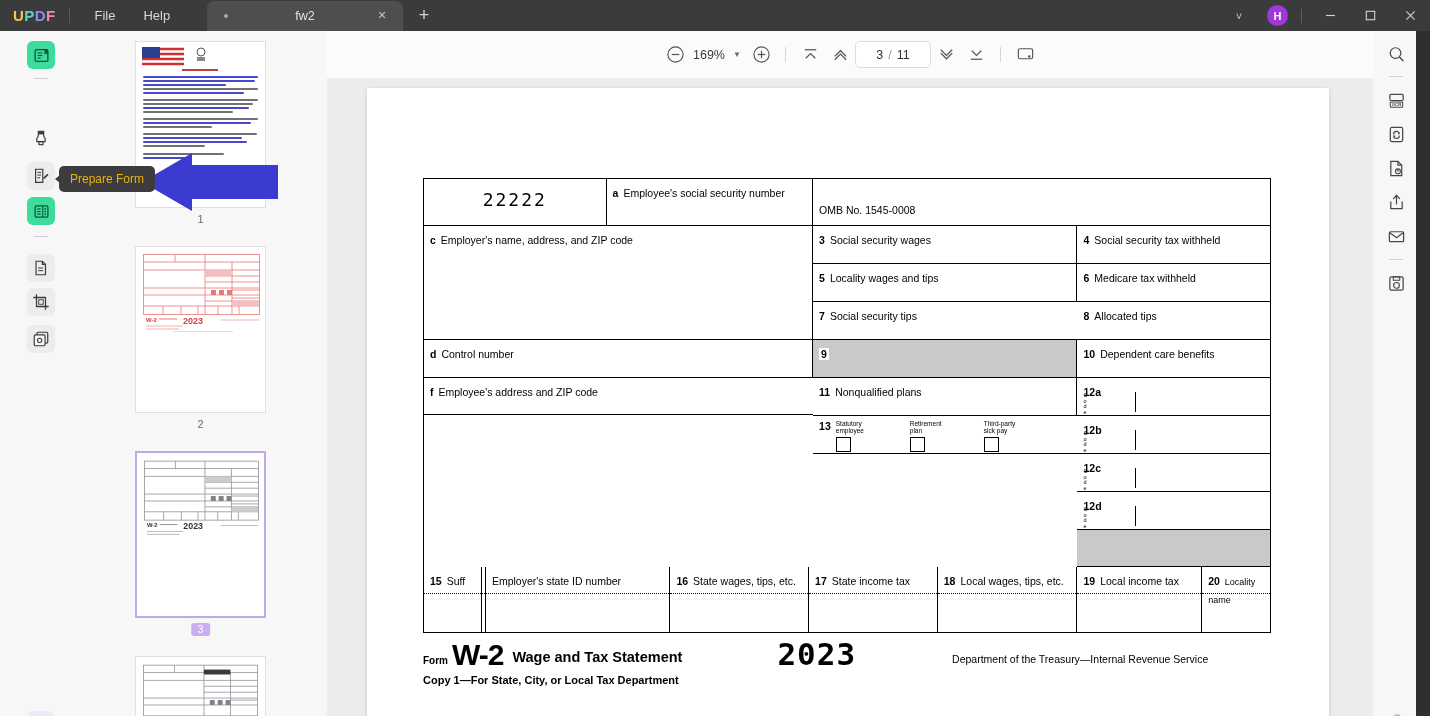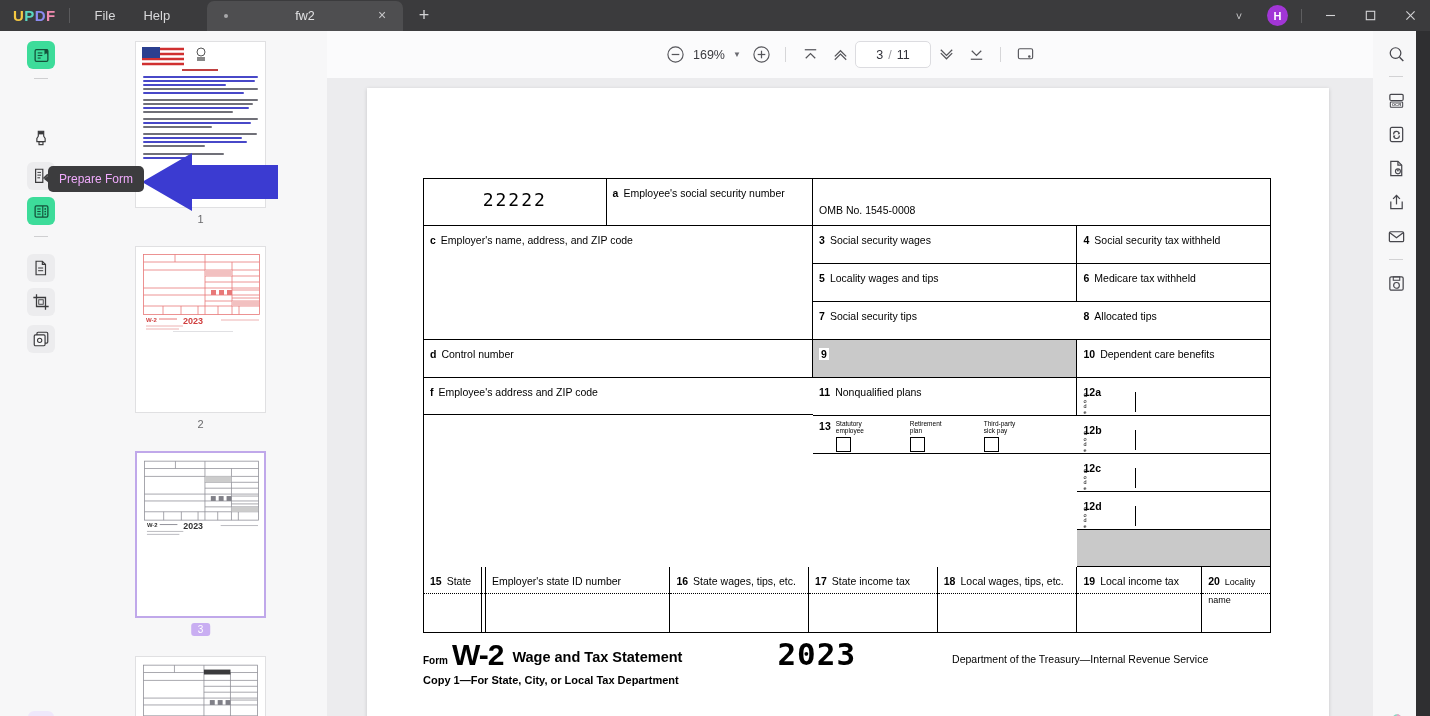--- a/index.html
+++ b/index.html
@@ -69,22 +69,22 @@
     position: absolute; left: 34px; width: 14px; height: 1px; background: #cfcfd1;
   }
   .layers-btn {
     position: absolute; left: 28px; top: 680px; width: 26px; height: 26px;
     border-radius: 6px; background: #efe8fb;
     display: flex; align-items: center; justify-content: center;
   }
 
   
   .tooltip {
-    position: absolute; left: 48px; top: 166px; height: 26px;
-    background: #3c3c3e; color: #f0abfc; font-size: 12px; border-radius: 5px;
+    position: absolute; left: 59px; top: 166px; height: 26px;
+    background: #3c3c3e; color: #eab308; font-size: 12px; border-radius: 5px;
     display: flex; align-items: center; padding: 0 11px; white-space: nowrap;
     z-index: 40;
   }
   .tooltip::before {
     content: ''; position: absolute; left: -4px; top: 9px;
     border-top: 4px solid transparent; border-bottom: 4px solid transparent;
     border-right: 5px solid #3c3c3e;
   }
 
   
@@ -676,21 +676,21 @@
                 <span class="bnum">12d</span>
                 <span class="codecol">C<br>o<br>d<br>e</span>
                 <span class="codetick"></span>
               </div>
               <div class="cell shade" style="height:37px;border-right:none;"></div>
             </div>
           </div>
 
           <div class="row">
             <div class="cell bx" style="width:62px;height:66px;">
-              <span class="bnum">15</span><span class="lbl">State</span>
+              <span class="bnum">15</span><span class="lbl">Suff</span>
               <div class="dashed"></div>
             </div>
             <div class="cell bx" style="width:185px;height:66px;">
               <span class="lbl">Employer's state ID number</span>
               <div class="dashed"></div>
               <div style="position:absolute;left:-5px;top:0;bottom:0;width:1px;background:#000;"></div>
             </div>
             <div class="cell bx" style="width:139px;height:66px;">
               <span class="bnum">16</span><span class="lbl">State wages, tips, etc.</span>
               <div class="dashed"></div>

